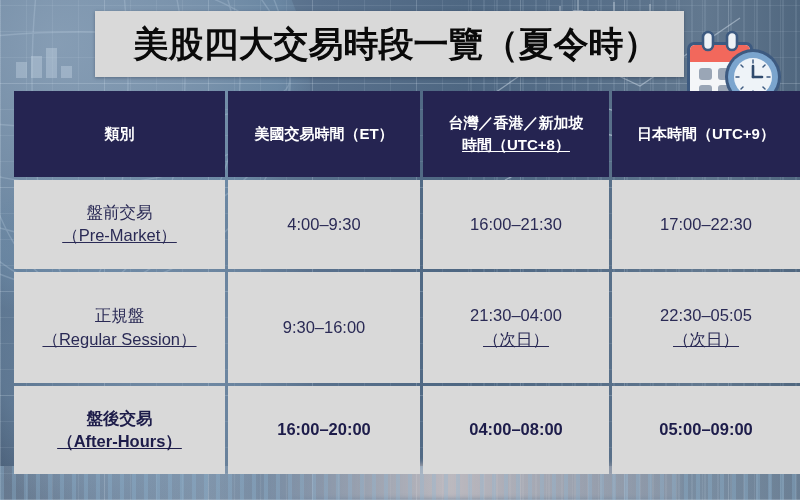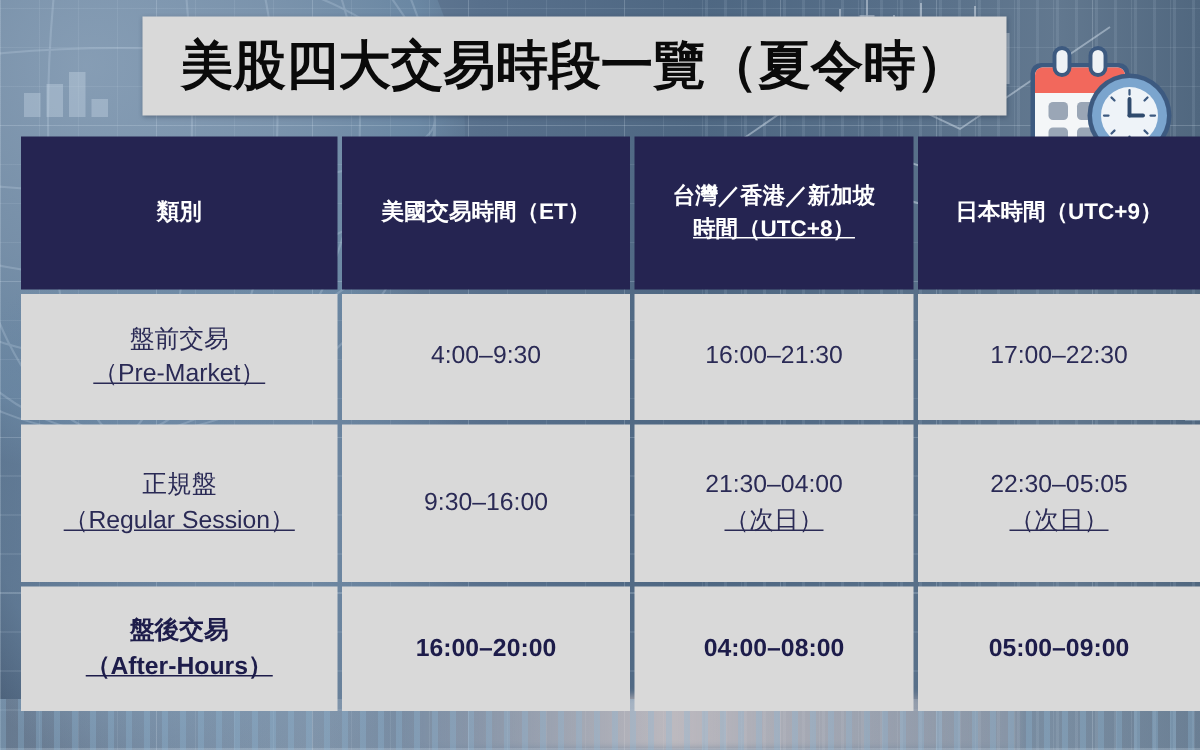--- a/index.html
+++ b/index.html
@@ -99,20 +99,21 @@
     position: absolute;
     left: 95px;
     top: 11px;
     width: 576px;
     height: 66px;
     background: #d9d9d9;
     display: flex;
     align-items: center;
     justify-content: center;
     box-shadow: 0 1px 3px rgba(20,30,45,.35);
+    padding-left: 13px;
   }
   .title-text {
     font-family: "DejaVu Sans", "Liberation Sans", sans-serif;
     font-size: 35px;
     font-weight: bold;
     color: #0a0a0a;
     letter-spacing: 0px;
     white-space: nowrap;
     line-height: 1;
   }
@@ -163,21 +164,21 @@
   table.sched tr.emphasis td {
     font-weight: bold;
     color: #1d1c4a;
   }
   .cell-l1 { display: block; }
   .cell-l2 { display: block; text-decoration: underline; }
   col.c1 { width: 211px; }
   col.c2 { width: 192px; }
   col.c3 { width: 186px; }
   col.c4 { width: 188px; }
-  tr.hdr   { height: 102px; }
+  tr.hdr   { height: 86px; }
   tr.r1    { height: 75px; padding-left: 17px; }
   tr.r2    { height: 94px; }
   tr.r3    { height: 74px; }
   tr.r4    { height: 72px; }
 </style>
 </head>
 <body>
 
 <div id="stage">
 

